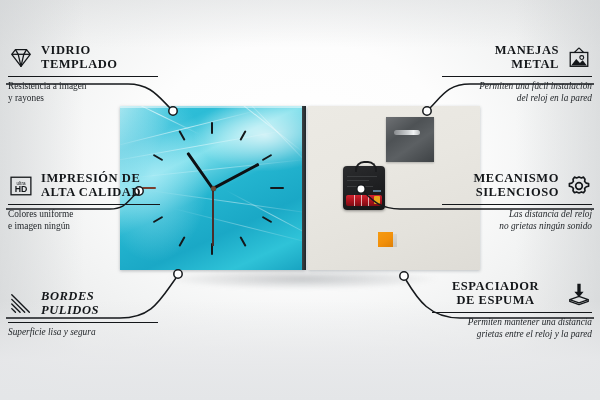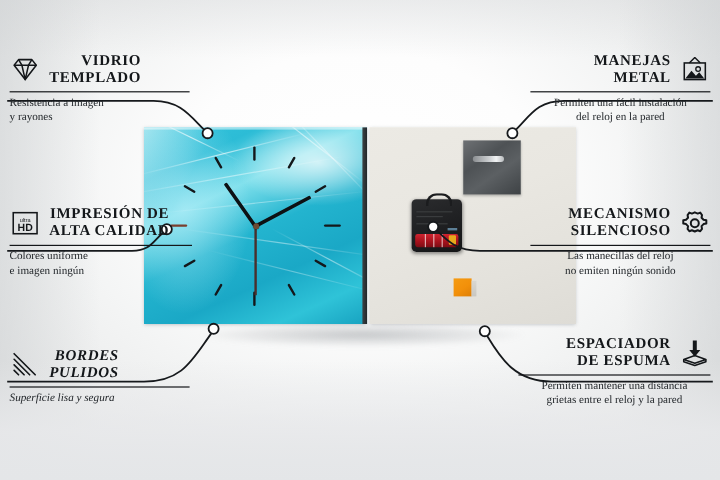--- a/index.html
+++ b/index.html
@@ -75,25 +75,25 @@
     background:linear-gradient(145deg,#f59b12 0%,#f2900a 55%,#de7f06 100%);}
   .foam-side{position:absolute;left:85px;top:128px;width:4px;height:13px;
     background:linear-gradient(180deg,#d9d7d1,#c9c7c1);}
 
   
   .feat{position:absolute;width:200px;}
   .feat-head{display:flex;align-items:center;gap:7px;}
   .feat.right .feat-head{justify-content:flex-end;}
   .feat-title{font-size:12.5px;line-height:13.5px;letter-spacing:.55px;color:#14171a;
     font-weight:700;font-variant:small-caps;text-transform:uppercase;}
-  .feat.left .feat-title{text-align:right;}
+  .feat.left .feat-title{text-align:left;}
   .feat.right .feat-title{text-align:right;}
   .rule{height:1.3px;background:#14171a;margin:5px 0 4px 0;}
   .feat-desc{font-size:9.3px;line-height:11.4px;color:#22262a;}
-  .feat.right .feat-desc{text-align:center;}
+  .feat.right .feat-desc{text-align:right;font-style:italic;}
   .icon{width:26px;height:24px;flex:0 0 auto;display:block;}
 
   
   svg#wires{position:absolute;inset:0;width:600px;height:400px;overflow:visible;}
   svg#wires path{fill:none;stroke:#16191c;stroke-width:1.5;}
   svg#wires circle{fill:#ffffff;stroke:#16191c;stroke-width:1.5;}
 </style>
 </head>
 <body>
 
@@ -275,28 +275,28 @@
       </div>
       <svg class="icon" viewBox="0 0 28 26">
         <g fill="none" stroke="#14171a" stroke-width="1.8" stroke-linejoin="round">
           <path d="M14,3.2 l2.6,1.1 2.3,-0.9 1.6,2.2 -0.4,2.5 1.8,1.8 2.5,0.5 0,2.8 -2.5,0.6 -1.8,1.8 0.4,2.5 -1.6,2.2 -2.3,-0.9 -2.6,1.1 -2.6,-1.1 -2.3,0.9 -1.6,-2.2 0.4,-2.5 -1.8,-1.8 -2.5,-0.6 0,-2.8 2.5,-0.5 1.8,-1.8 -0.4,-2.5 1.6,-2.2 2.3,0.9 Z"></path>
           <circle cx="14" cy="13" r="3.6"></circle>
         </g>
       </svg>
     </div>
     <div class="rule"></div>
     <div class="feat-desc">
-      <div>Las manecillas del reloj</div>
-      <div>no emiten ningún sonido</div>
+      <div>Las distancia del reloj</div>
+      <div>no grietas ningún sonido</div>
     </div>
   </div>
 
   <div class="feat right" style="left:432px;top:280px;width:160px;">
     <div class="feat-head">
-      <div class="feat-title" style="flex:1;">
+      <div class="feat-title" style="flex:1;text-align:center;">
         <div>ESPACIADOR</div>
         <div>DE ESPUMA</div>
       </div>
       <svg class="icon" viewBox="0 0 28 26">
         <path d="M12.2,2 h3.6 v8.5 h3.2 L14,16.5 L9,10.5 h3.2 Z" fill="#14171a"></path>
         <path d="M14,15.5 L24,19 L14,22.5 L4,19 Z" fill="none" stroke="#14171a" stroke-width="1.4" stroke-linejoin="round"></path>
         <path d="M4,19 v2 L14,24.5 L24,21 v-2" fill="none" stroke="#14171a" stroke-width="1.4" stroke-linejoin="round"></path>
       </svg>
     </div>
     <div class="rule"></div>

